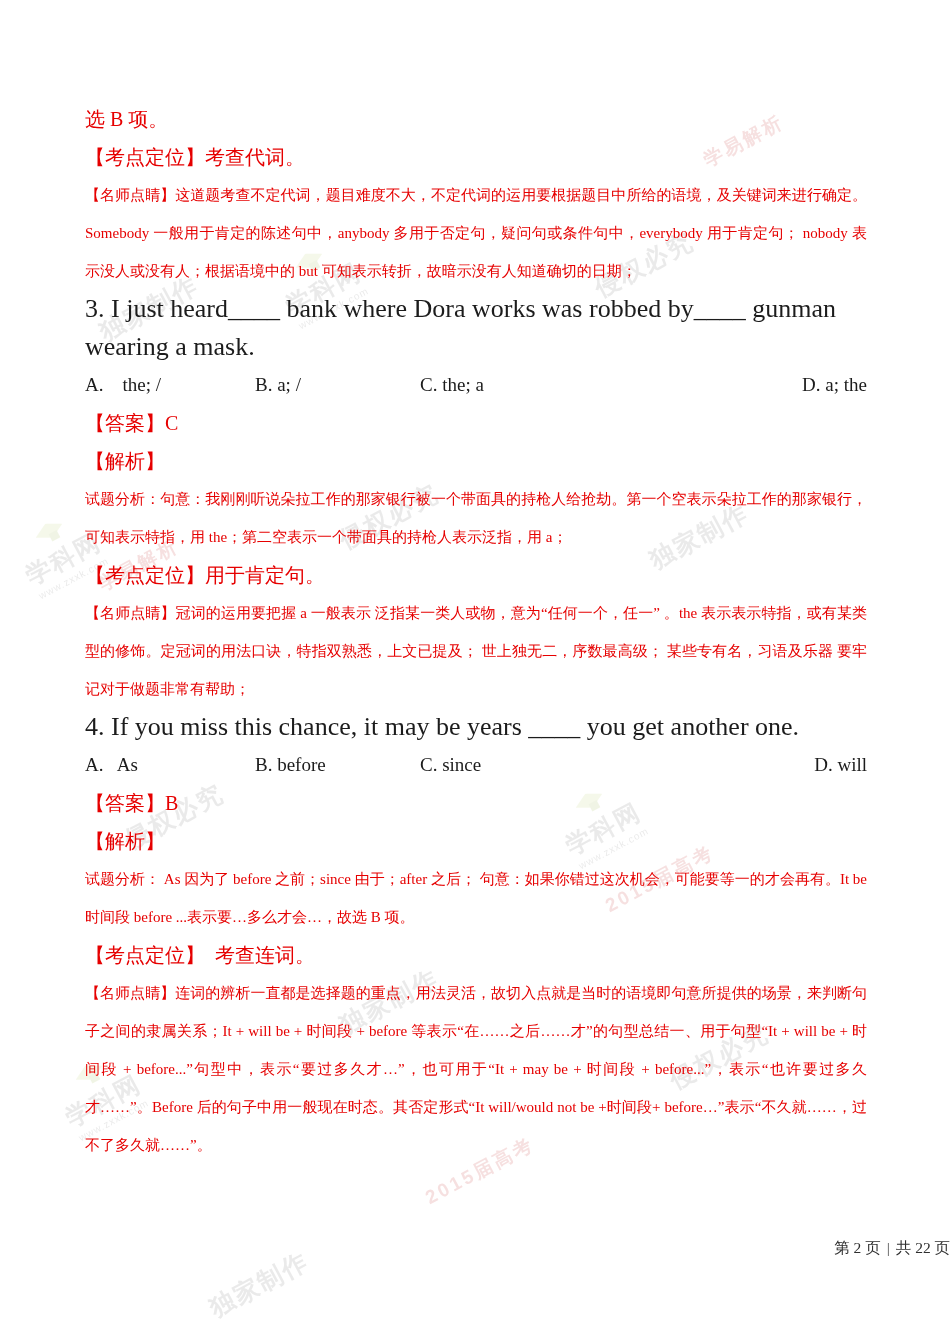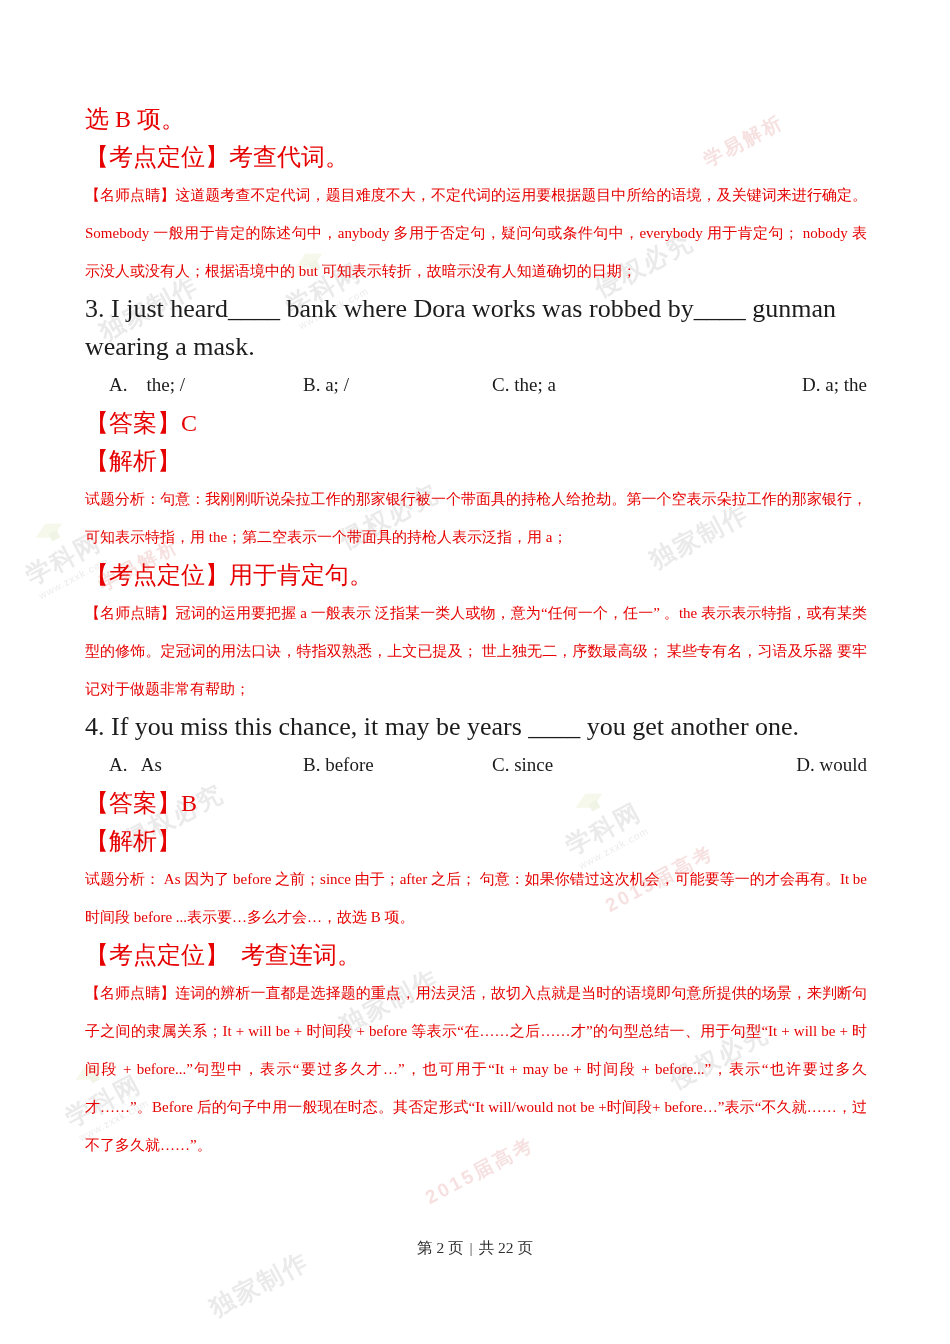--- a/index.html
+++ b/index.html
@@ -19,36 +19,36 @@
     font-family:"Liberation Sans","DejaVu Sans",sans-serif;
     white-space:nowrap; text-align:center;
   }
   .wm .big { font-size:25px; font-weight:bold; letter-spacing:2px; display:block; }
   .wm .small { font-size:10px; letter-spacing:1px; display:block; }
   .wm-red { color:#dd8a8a; opacity:.26; font-size:19px; font-weight:bold; letter-spacing:3px; }
   .wm svg { display:inline-block; vertical-align:middle; margin-bottom:2px; }
   
   .content { position:absolute; left:85px; top:100px; width:782px; z-index:2; }
   .content p { margin:0; }
-  .ln   { font-size:24px; line-height:38px; white-space:pre-wrap; }
+  .ln   { font-size:20px; line-height:38px; white-space:pre-wrap; }
   .para { font-size:15px; line-height:38px; text-align:justify; }
   .red   { color:var(--red,#e60000); }
   .stem  { font-size:26px; color:#1c1c1c; }
   .gap-q  { margin-top:9px; }
   .gap-kd { margin-top:13px; }
   .opts { display:flex; font-size:19px; line-height:38px; color:#1c1c1c; }
-  .opt { white-space:pre; display:inline-block;margin-left:24px; }
+  .opt { white-space:pre; display:inline-block; }
   .opt-a { width:170px; }
   .opt-b { width:165px; }
   .opt-c { width:137px; }
   .opt-d { flex:1;text-align:right; }
   
   .footer {
     position:absolute; left:0; right:0; top:1238px;
-    text-align:center; z-index:2;
+    text-align:right; z-index:2;
     font-size:15.5px; color:#2e2e2e;
   }
   .footer .sep { margin:0 6px; color:#4a4a4a; }
 </style>
 </head>
 <body>
 
 <div class="page">
 
   <div class="watermark-layer">
@@ -115,21 +115,21 @@
     <p class="ln red">【解析】</p>
     <p class="para red">试题分析：句意：我刚刚听说朵拉工作的那家银行被一个带面具的持枪人给抢劫。第一个空表示朵拉工作的那家银行，可知表示特指，用 the；第二空表示一个带面具的持枪人表示泛指，用 a；</p>
     <p class="ln red">【考点定位】用于肯定句。</p>
     <p class="para red">【名师点睛】冠词的运用要把握 a 一般表示 泛指某一类人或物，意为“任何一个，任一” 。the 表示表示特指，或有某类型的修饰。定冠词的用法口诀，特指双熟悉，上文已提及；  世上独无二，序数最高级；  某些专有名，习语及乐器 要牢记对于做题非常有帮助；</p>
 
     <p class="ln stem gap-q">4. If you miss this chance, it may be years ____ you get another one.</p>
     <div class="opts">
       <span class="opt opt-a">A.   As</span>
       <span class="opt opt-b">B. before</span>
       <span class="opt opt-c">C. since</span>
-      <span class="opt opt-d">D. would</span>
+      <span class="opt opt-d">D. will</span>
     </div>
     <p class="ln red">【答案】B</p>
     <p class="ln red">【解析】</p>
     <p class="para red">试题分析：  As 因为了 before 之前；since 由于；after 之后； 句意：如果你错过这次机会，可能要等一的才会再有。It be 时间段 before ...表示要…多么才会…，故选 B 项。</p>
     <p class="ln red gap-kd">【考点定位】  考查连词。</p>
     <p class="para red">【名师点睛】连词的辨析一直都是选择题的重点，用法灵活，故切入点就是当时的语境即句意所提供的场景，来判断句子之间的隶属关系；It + will be + 时间段 + before 等表示“在……之后……才”的句型总结一、用于句型“It + will be + 时间段 + before...”句型中，表示“要过多久才…”，也可用于“It + may be + 时间段 + before...”，表示“也许要过多久才……”。Before 后的句子中用一般现在时态。其否定形式“It will/would not be +时间段+ before…”表示“不久就……，过不了多久就……”。</p>
 
   </main>
 
   <footer class="footer">

